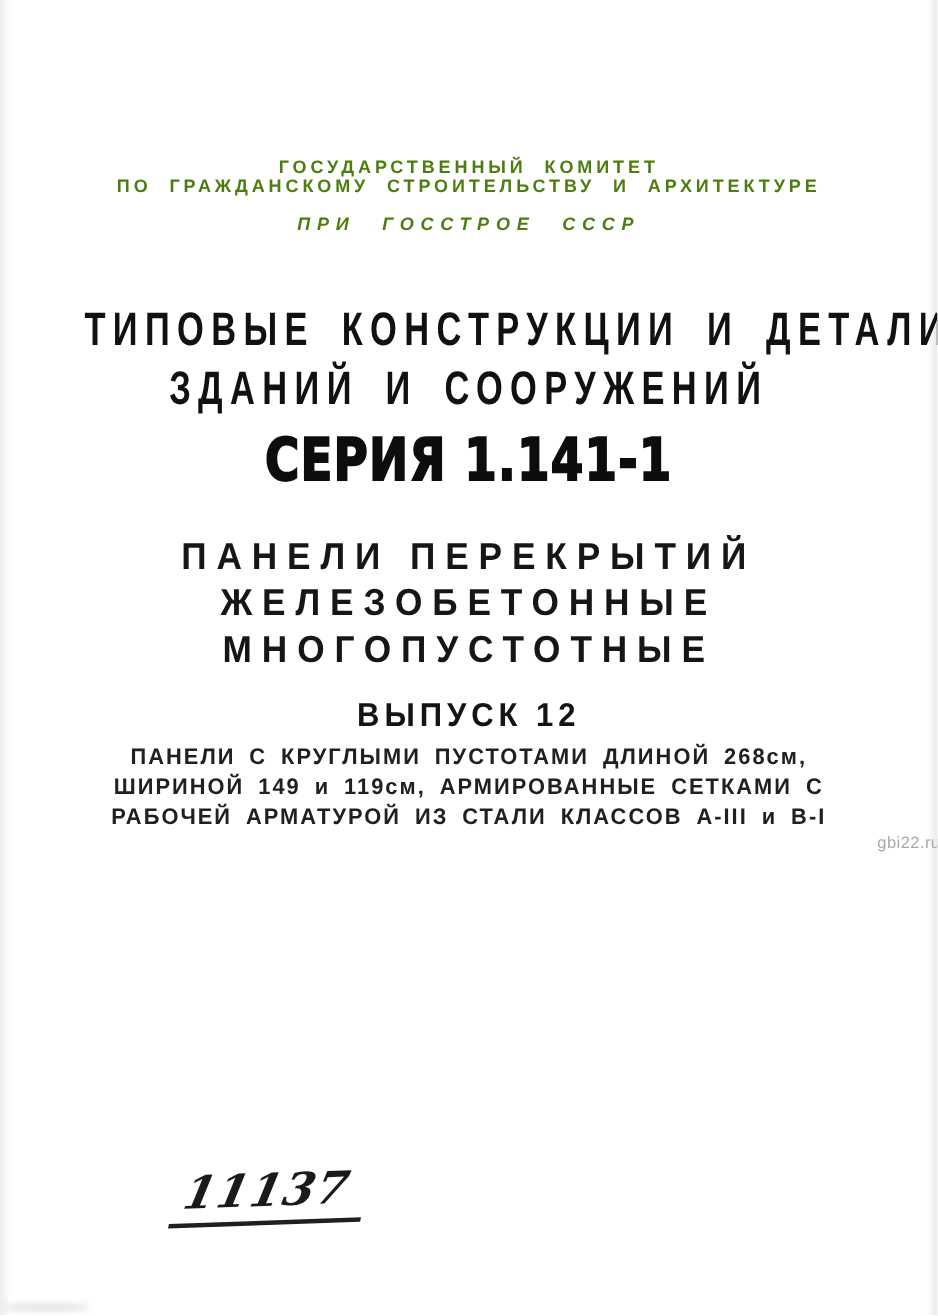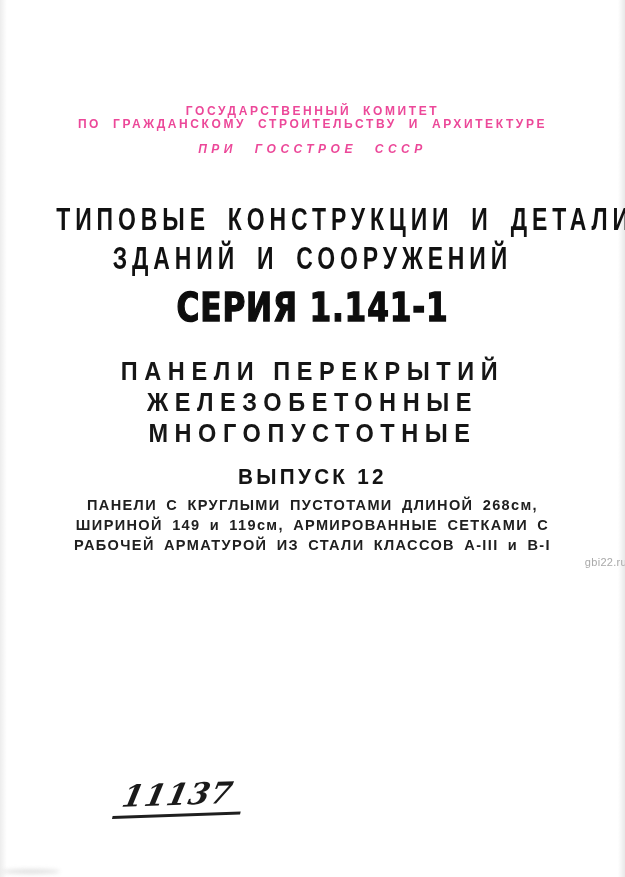--- a/index.html
+++ b/index.html
@@ -31,21 +31,21 @@
     text-align: center;
     white-space: nowrap;
     color: #1b1b1b;
   }
   
   .hdr {
     font-size: 12px;
     font-weight: bold;
     letter-spacing: 2.6px;
     word-spacing: 6px;
-    color: #ec4899;
+    color: #4d7c0f;
   }
   .hdr3 { letter-spacing: 4.5px; word-spacing: 10px; font-style: italic; }
   
   .doc-title {
     font-size: 28px;
     font-weight: bold;
     letter-spacing: 6px;
     word-spacing: 8px;
     transform: scale(0.82, 1.12);
     transform-origin: 50% 0;

